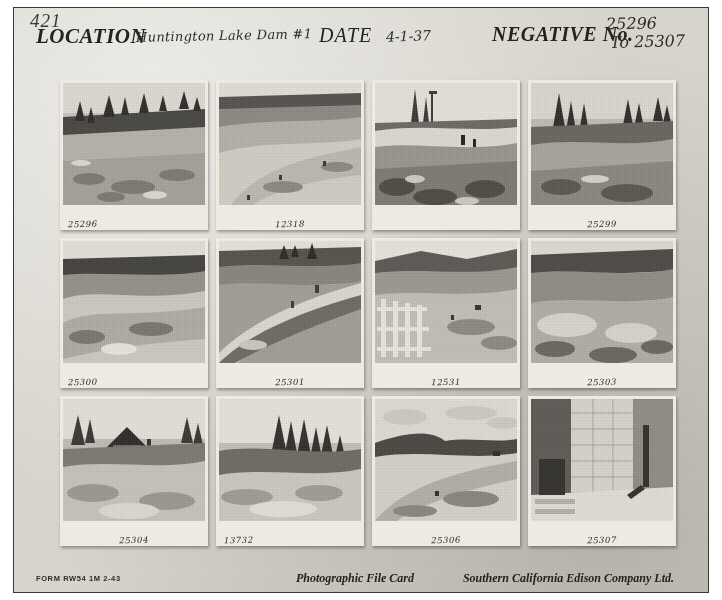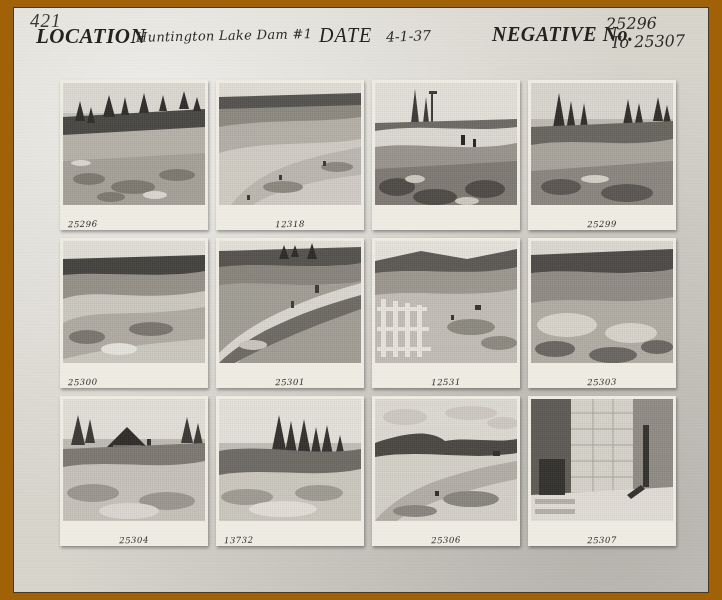--- a/index.html
+++ b/index.html
@@ -1,20 +1,20 @@
 <!DOCTYPE html>
 <html><head>
 <meta charset="utf-8">
 <style>
   html,body{margin:0;padding:0;background:#1a1a1a;}
   body{width:722px;height:600px;overflow:hidden;font-family:"Liberation Serif",serif;}
 
   .photo-frame{
     position:relative;width:722px;height:600px;
-    background:#a16207;
+    background:#ffffff;
   }
   
   .card{
     position:absolute;left:14px;top:8px;width:694px;height:584px;
     background:#d8d5cd;
     background-image:
       radial-gradient(ellipse at 20% 15%, rgba(255,255,255,0.55), rgba(255,255,255,0) 60%),
       radial-gradient(ellipse at 85% 90%, rgba(0,0,0,0.16), rgba(0,0,0,0) 65%);
     box-shadow:0 0 0 1px #3a3a38;
     overflow:hidden;
@@ -472,15 +472,20 @@
                   <rect x="4" y="110" width="40" height="5"></rect>
                 </g>
             </svg>
           </div>
           <div class="cap c">25307</div>
         </div>
 
       </div>
     </div>
 
+    <div class="ftr">
+      <div class="form-code">FORM RW54  1M  2-43</div>
+      <div class="ftr-center">Photographic File Card</div>
+      <div class="ftr-right">Southern California Edison Company Ltd.</div>
+    </div>
 
   </div>
 </div>
 
 </body></html>

